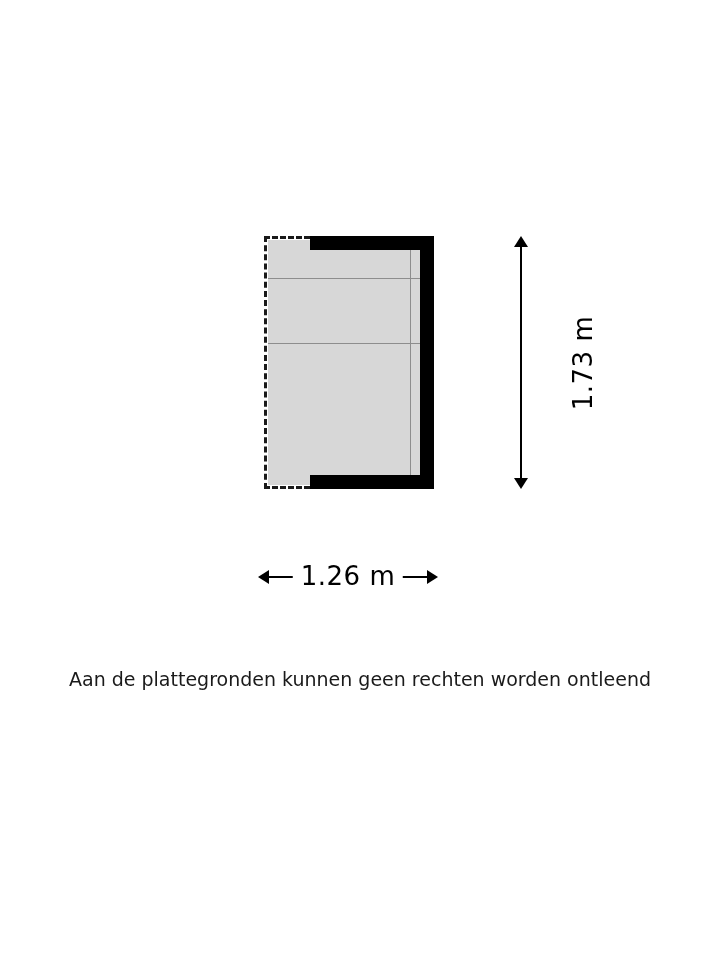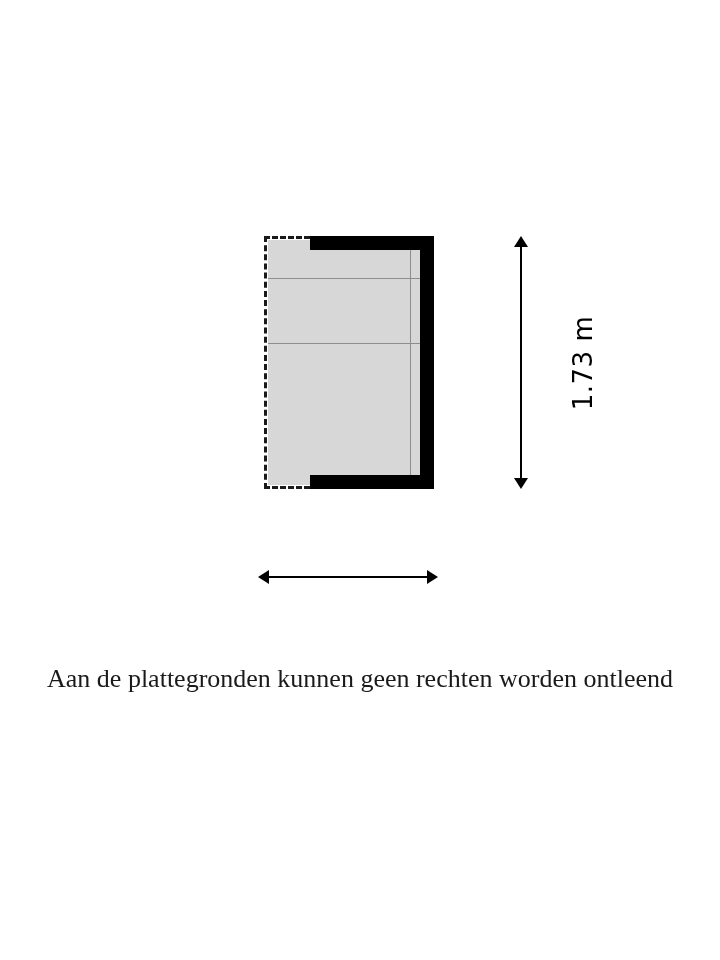--- a/index.html
+++ b/index.html
@@ -172,24 +172,23 @@
 
   
   #footer {
     position: absolute;
     left: 0;
     top: 662px;
     width: 720px;
     text-align: center;
   }
   #footer .line {
-    font-size: 26px;
+    font-size: 19px;
     line-height: 34px;
     color: #1a1a1a;
-    font-family: Liberation Serif, serif;
   }
 </style>
 </head>
 <body>
 
 <div id="floorplan">
 
   <div class="room-fill"></div>
   <div class="room-line l1"></div>
   <div class="room-line l2"></div>
@@ -207,19 +206,20 @@
     <div class="arrow-up"></div>
     <div class="axis"></div>
     <div class="arrow-down"></div>
     <div class="label">1.73 m</div>
   </div>
 
   <div class="dim-horizontal">
     <div class="arrow-left"></div>
     <div class="axis"></div>
     <div class="arrow-right"></div>
+    <div class="label">1.26 m</div>
   </div>
 
 </div>
 
 <div id="footer">
   <div class="line">Aan de plattegronden kunnen geen rechten worden ontleend</div>
 </div>
 
 </body></html>

